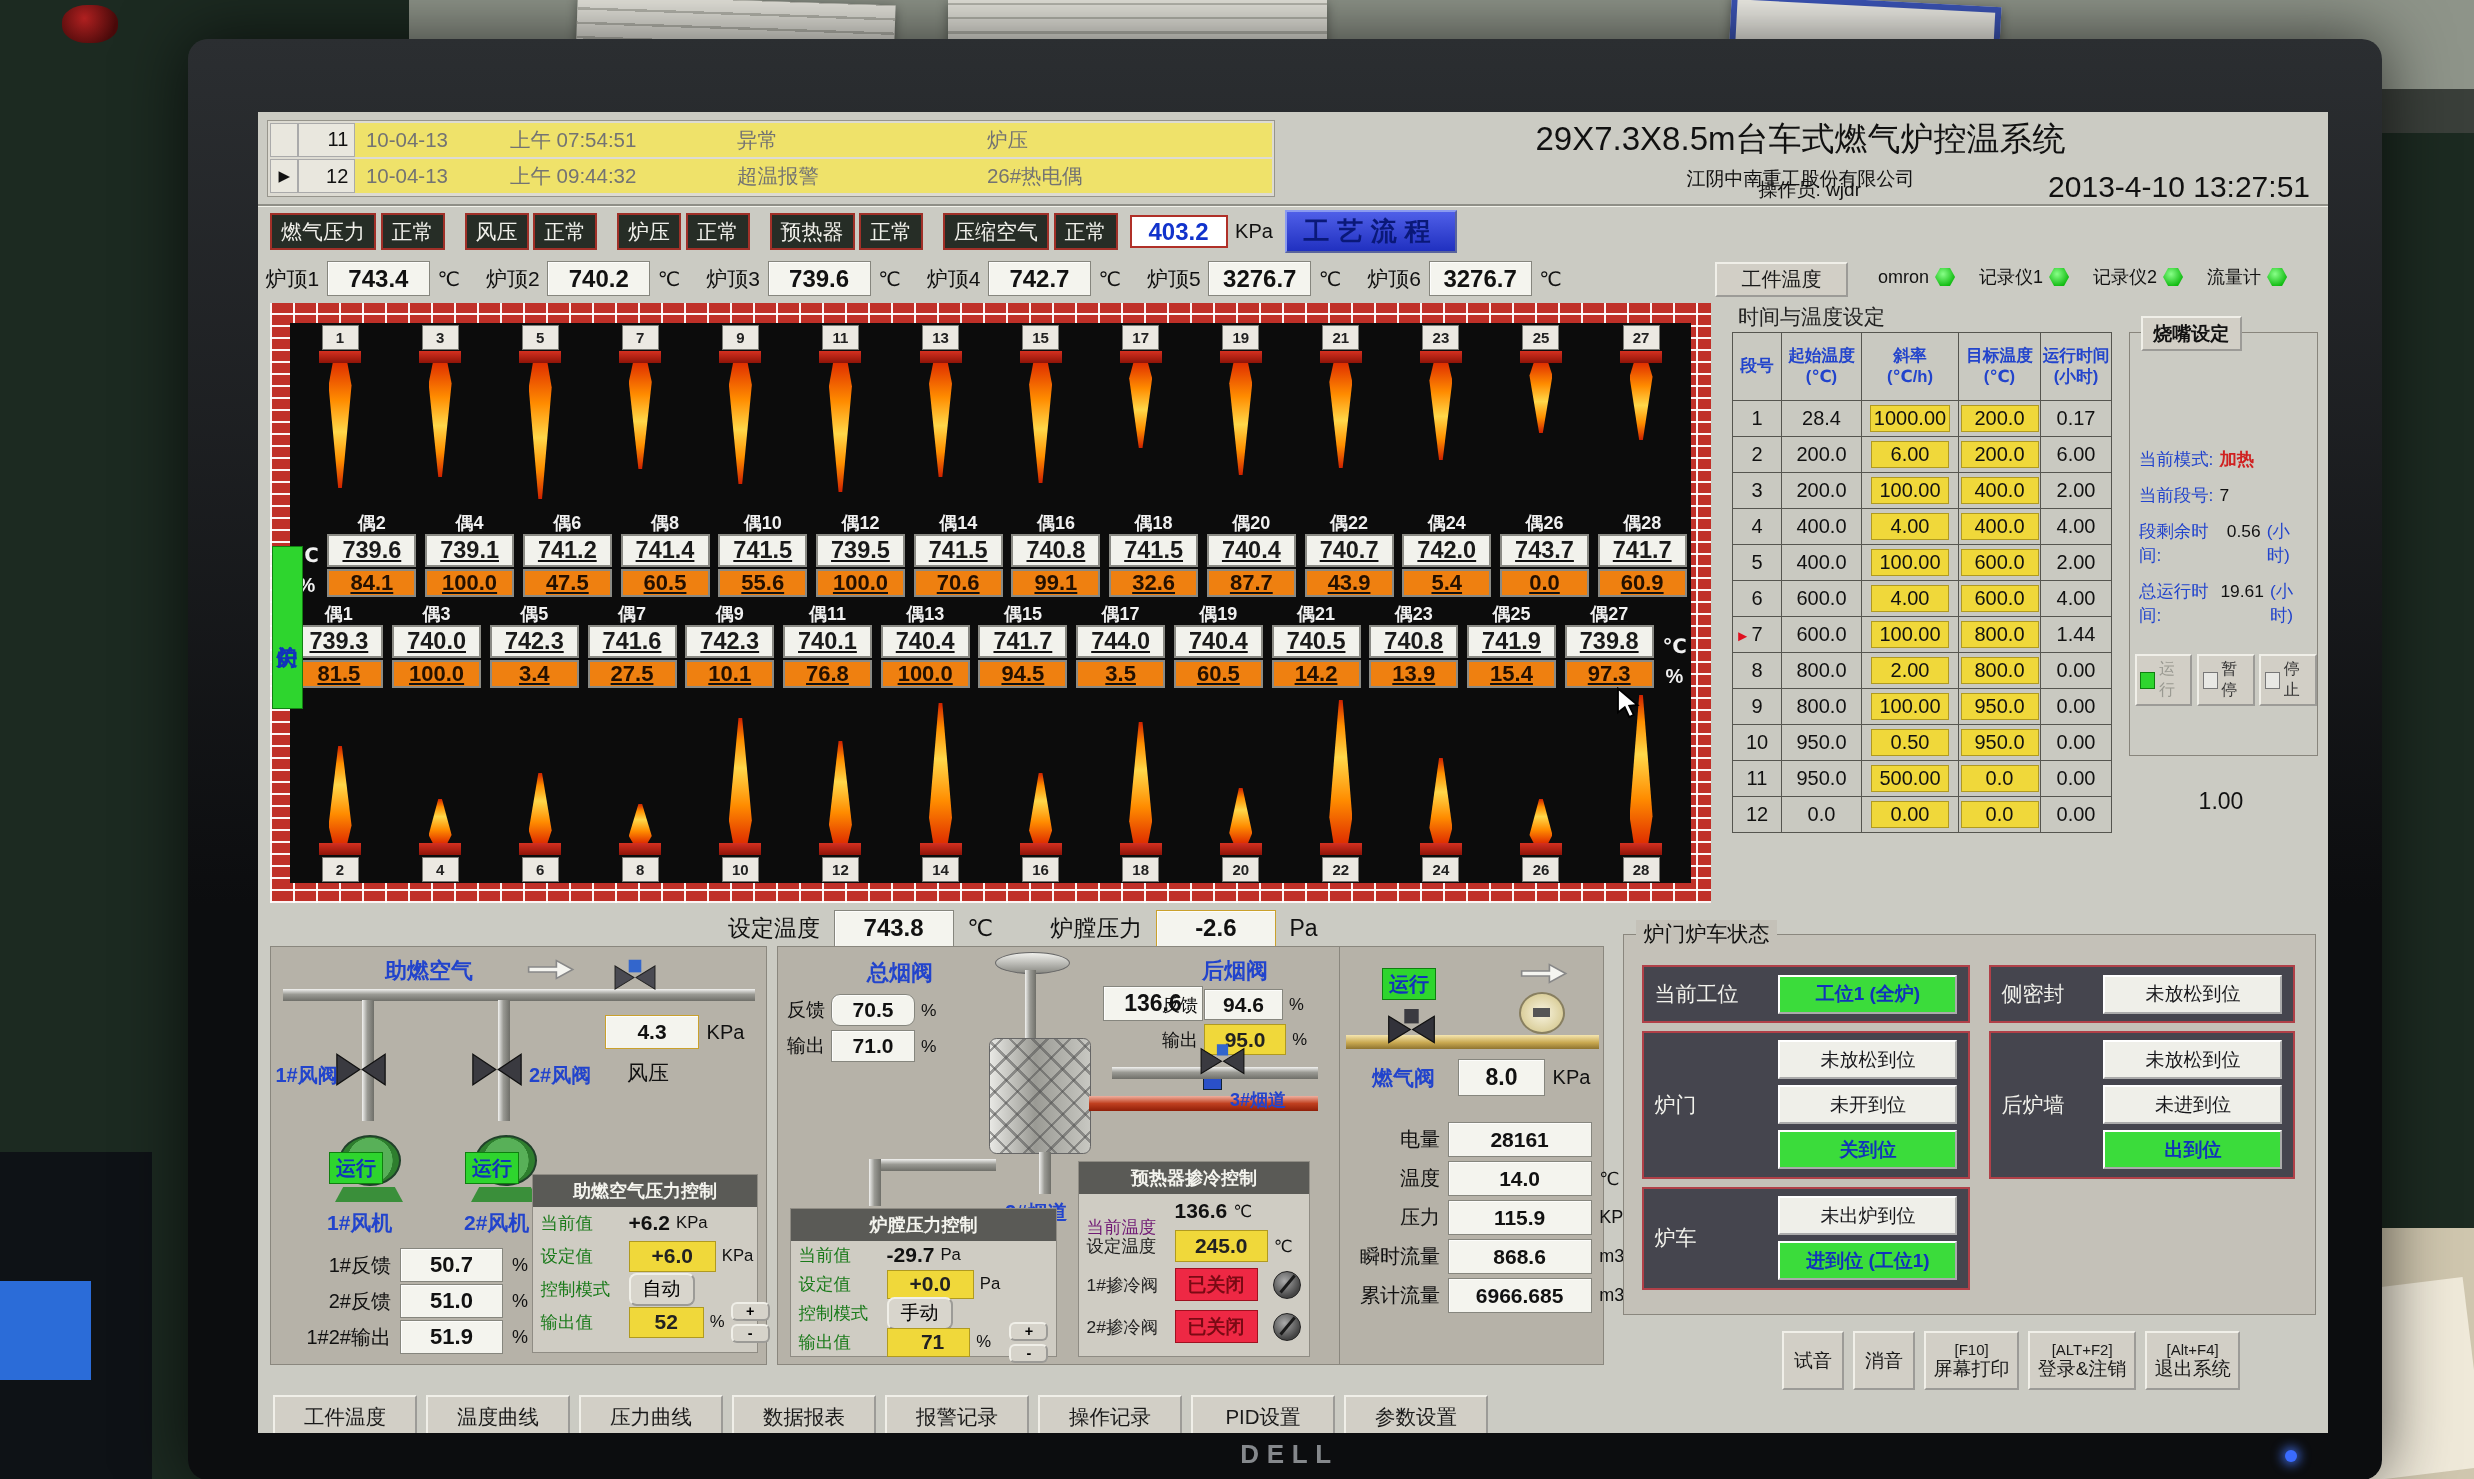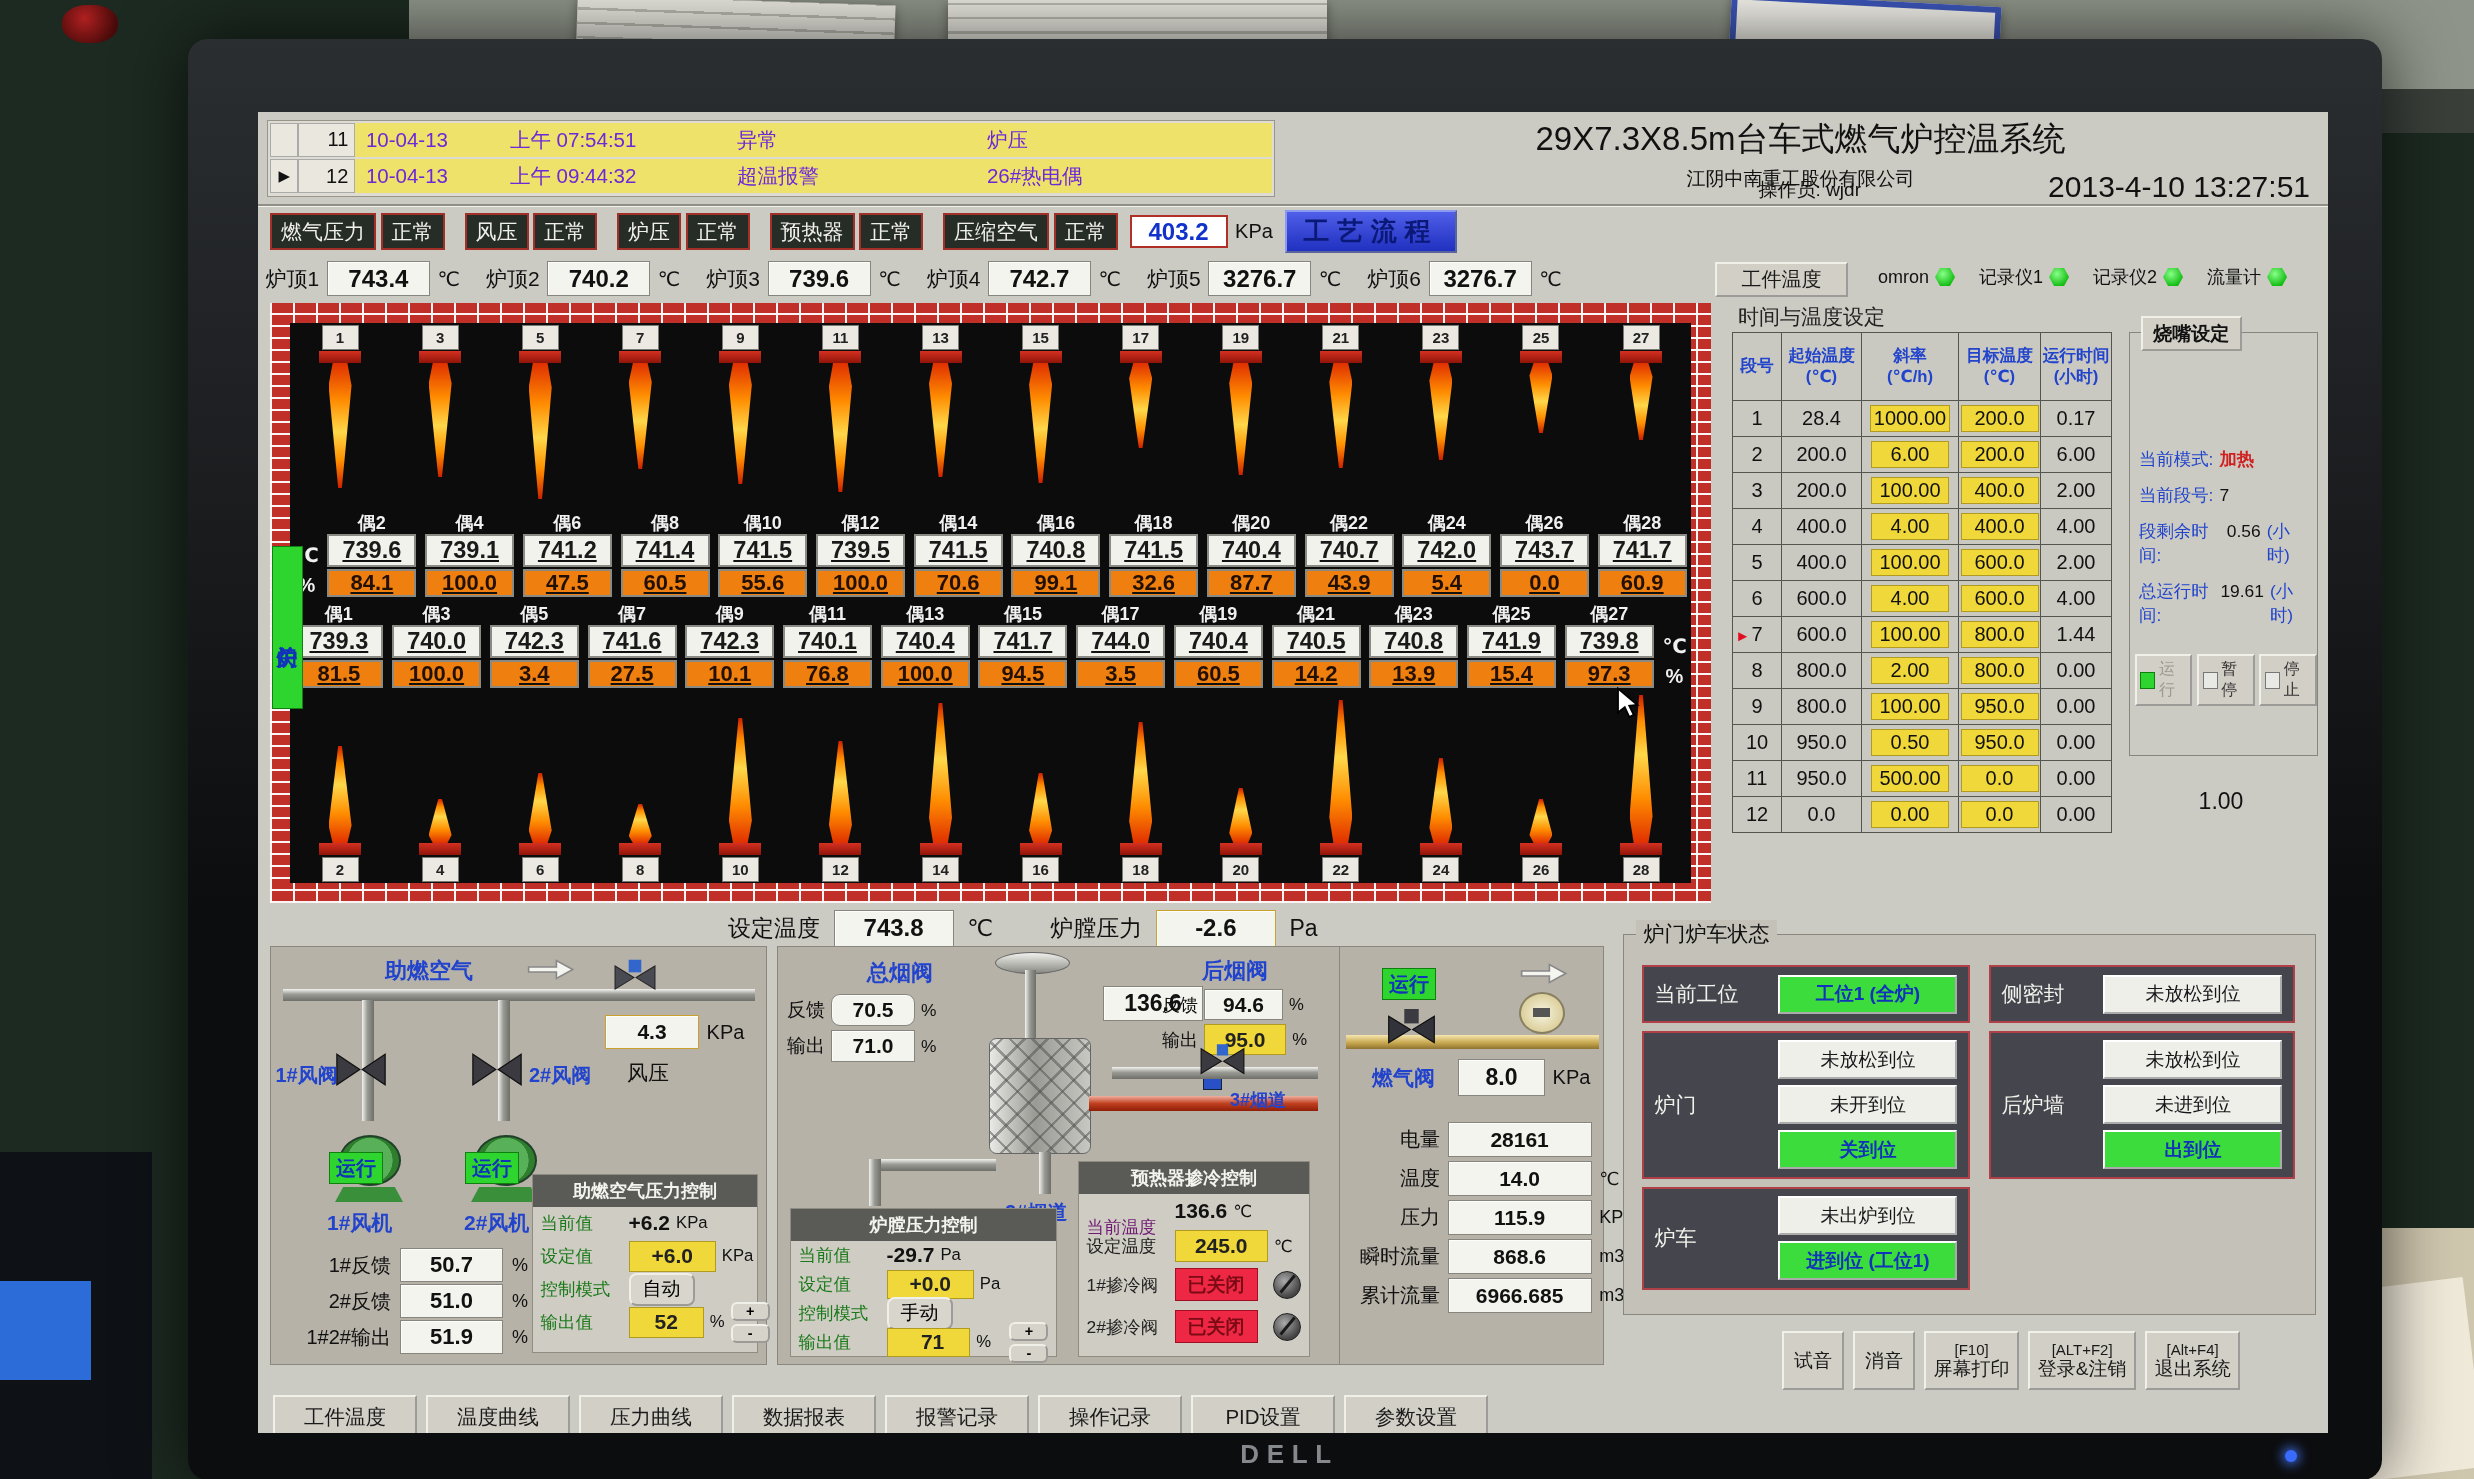--- a/index.html
+++ b/index.html
@@ -36,21 +36,21 @@
         display:inline-flex;align-items:center;justify-content:center;padding:2.3px 12px;}
   .btn3d{background:#d2cfc6;border:2.3px outset #f0efe8;color:#1a1a1a;cursor:pointer;
          font-family:inherit;display:flex;align-items:center;justify-content:center;}
   .blue{color:#2244cc;}
   
   #alarm-panel{left:9px;top:7.6px;width:1008px;height:77px;background:#dddbd2;border:1.5px solid #97958c;
                padding:2.3px;display:flex;flex-direction:column;gap:2.3px;box-sizing:border-box;}
   .alarm-row{display:flex;flex:1;}
   .al-mark{width:26px;background:#e9e7de;border:0.8px solid #aaa;display:flex;align-items:center;justify-content:center;font-size:15px;}
   .al-num{width:49px;background:#e9e7de;border:0.8px solid #aaa;display:flex;align-items:center;justify-content:flex-end;padding-right:6px;font-size:20px;}
-  .al-body{flex:1;background:#efe26a;display:flex;align-items:center;font-size:20.5px;color:#6d28d9;}
+  .al-body{flex:1;background:#efe26a;display:flex;align-items:center;font-size:20.5px;color:#737373;}
   .al-date{width:144px;padding-left:10.6px;}.al-time{width:227px;}.al-event{width:250px;}.al-src{flex:1;}
   
   #title-block{left:1027px;top:4.5px;width:1031px;height:86px;}
   .title{text-align:center;font-size:33px;}
   .company{text-align:center;font-size:19px;margin-top:4.5px;}
   .operator{position:absolute;right:455px;bottom:0;font-size:19px;}
   .datetime{position:absolute;right:6px;bottom:-1.5px;font-size:30px;}
   #hsep{left:0;top:92px;width:2070px;height:1.5px;background:#8f8f87;border-bottom:1.5px solid #f2f2ea;}
   
   #status-row{left:12px;top:100px;height:39px;display:flex;align-items:center;gap:12px;}

